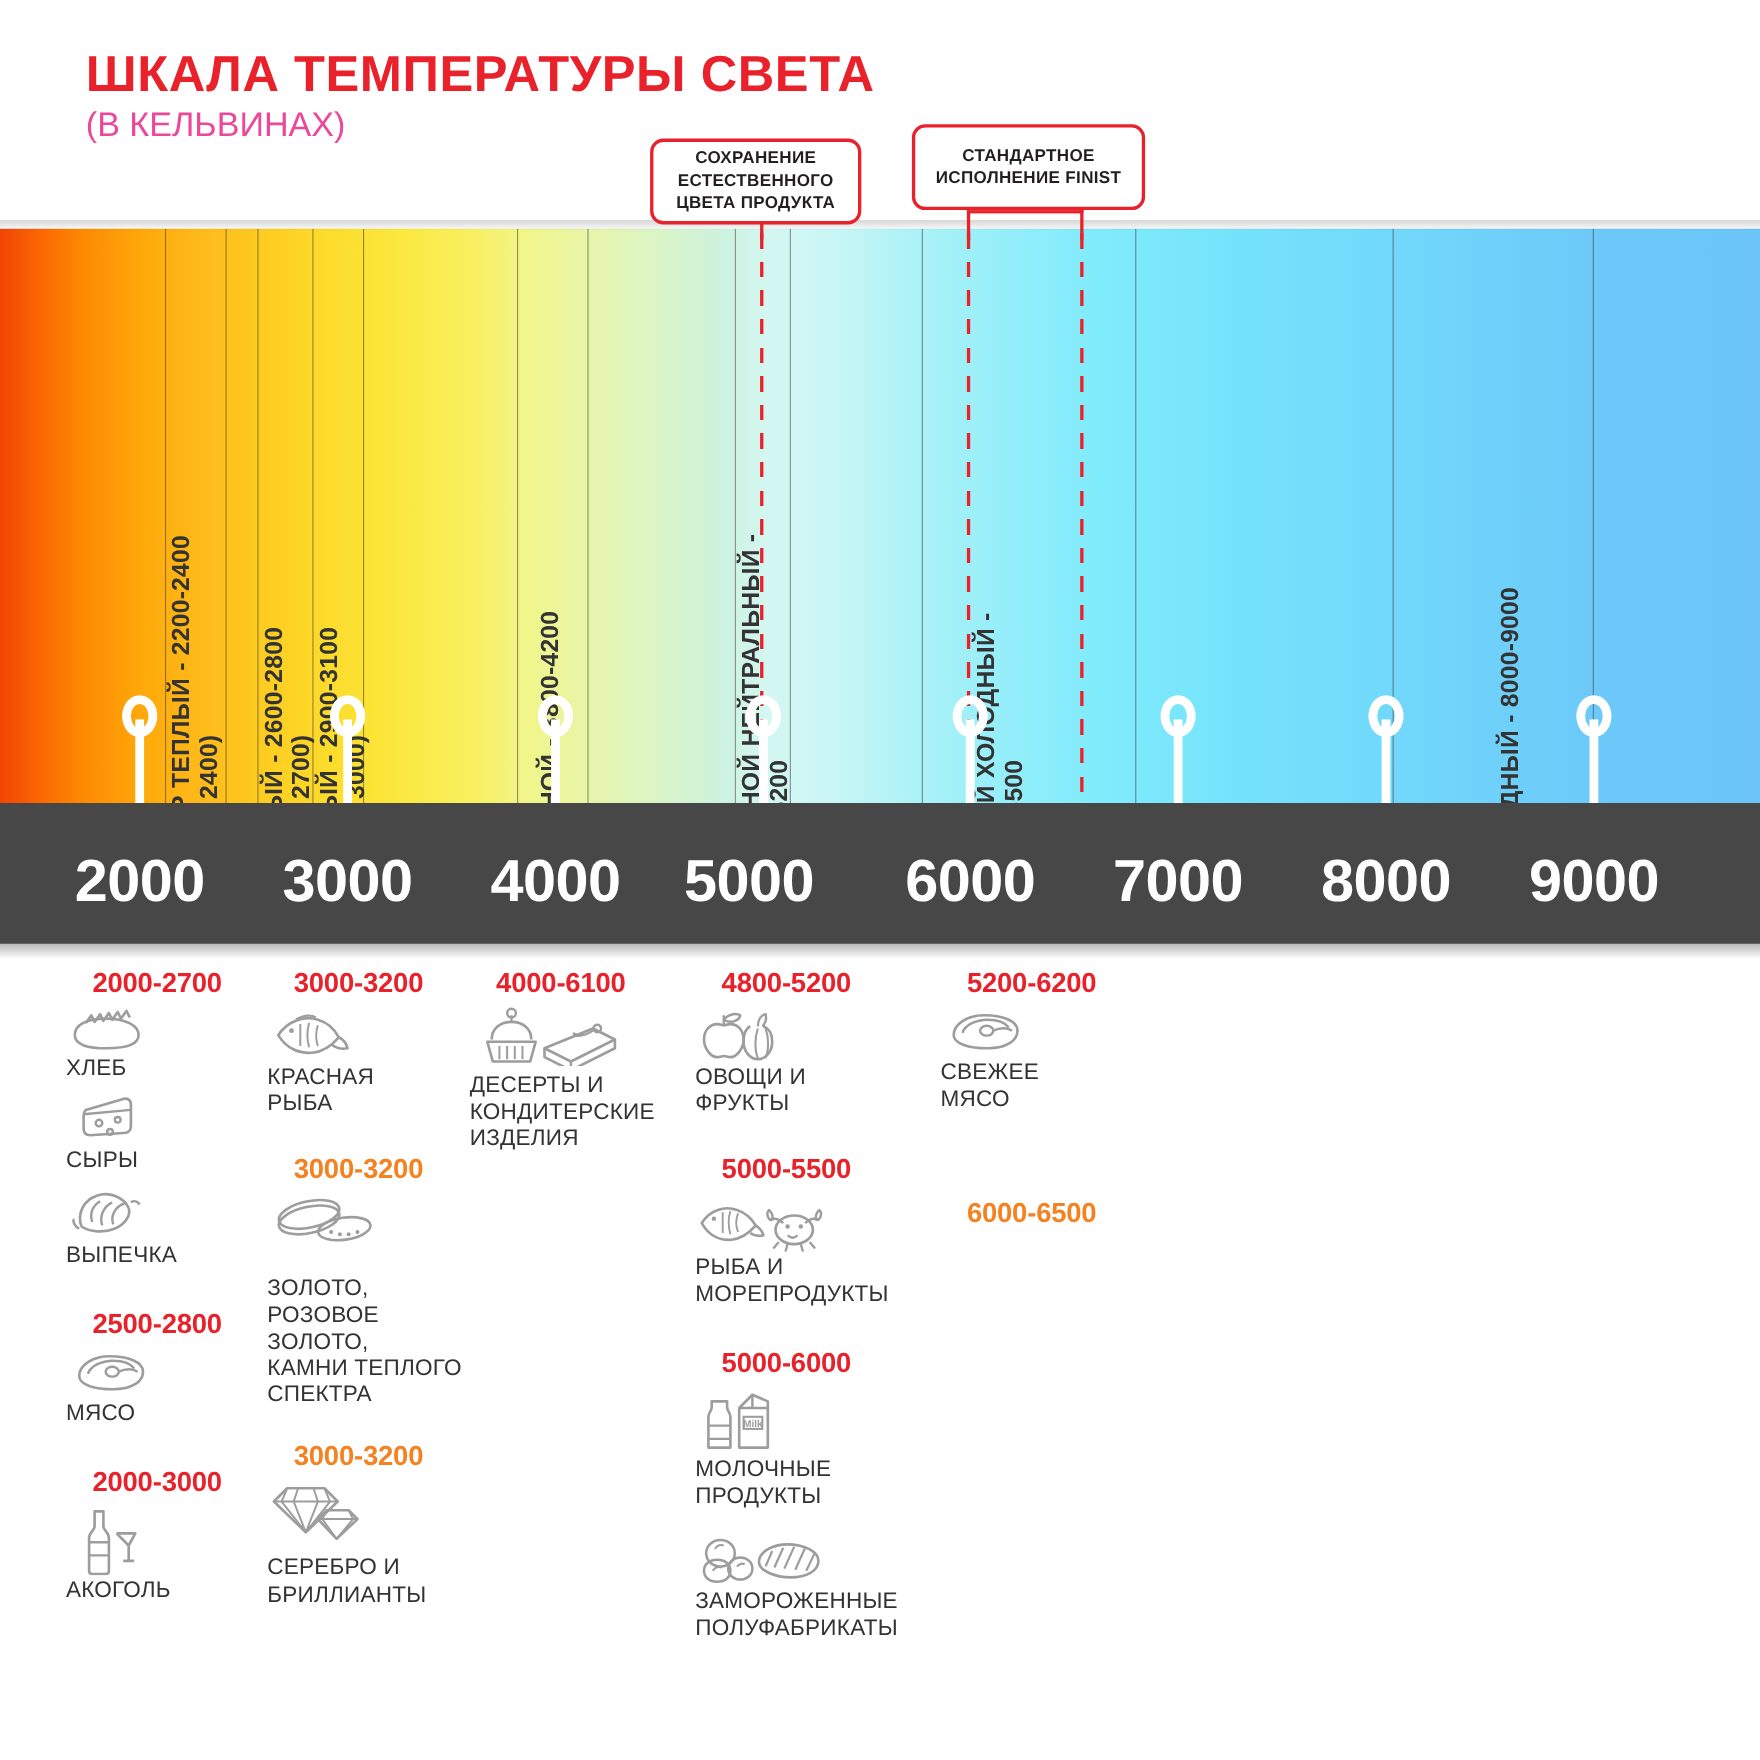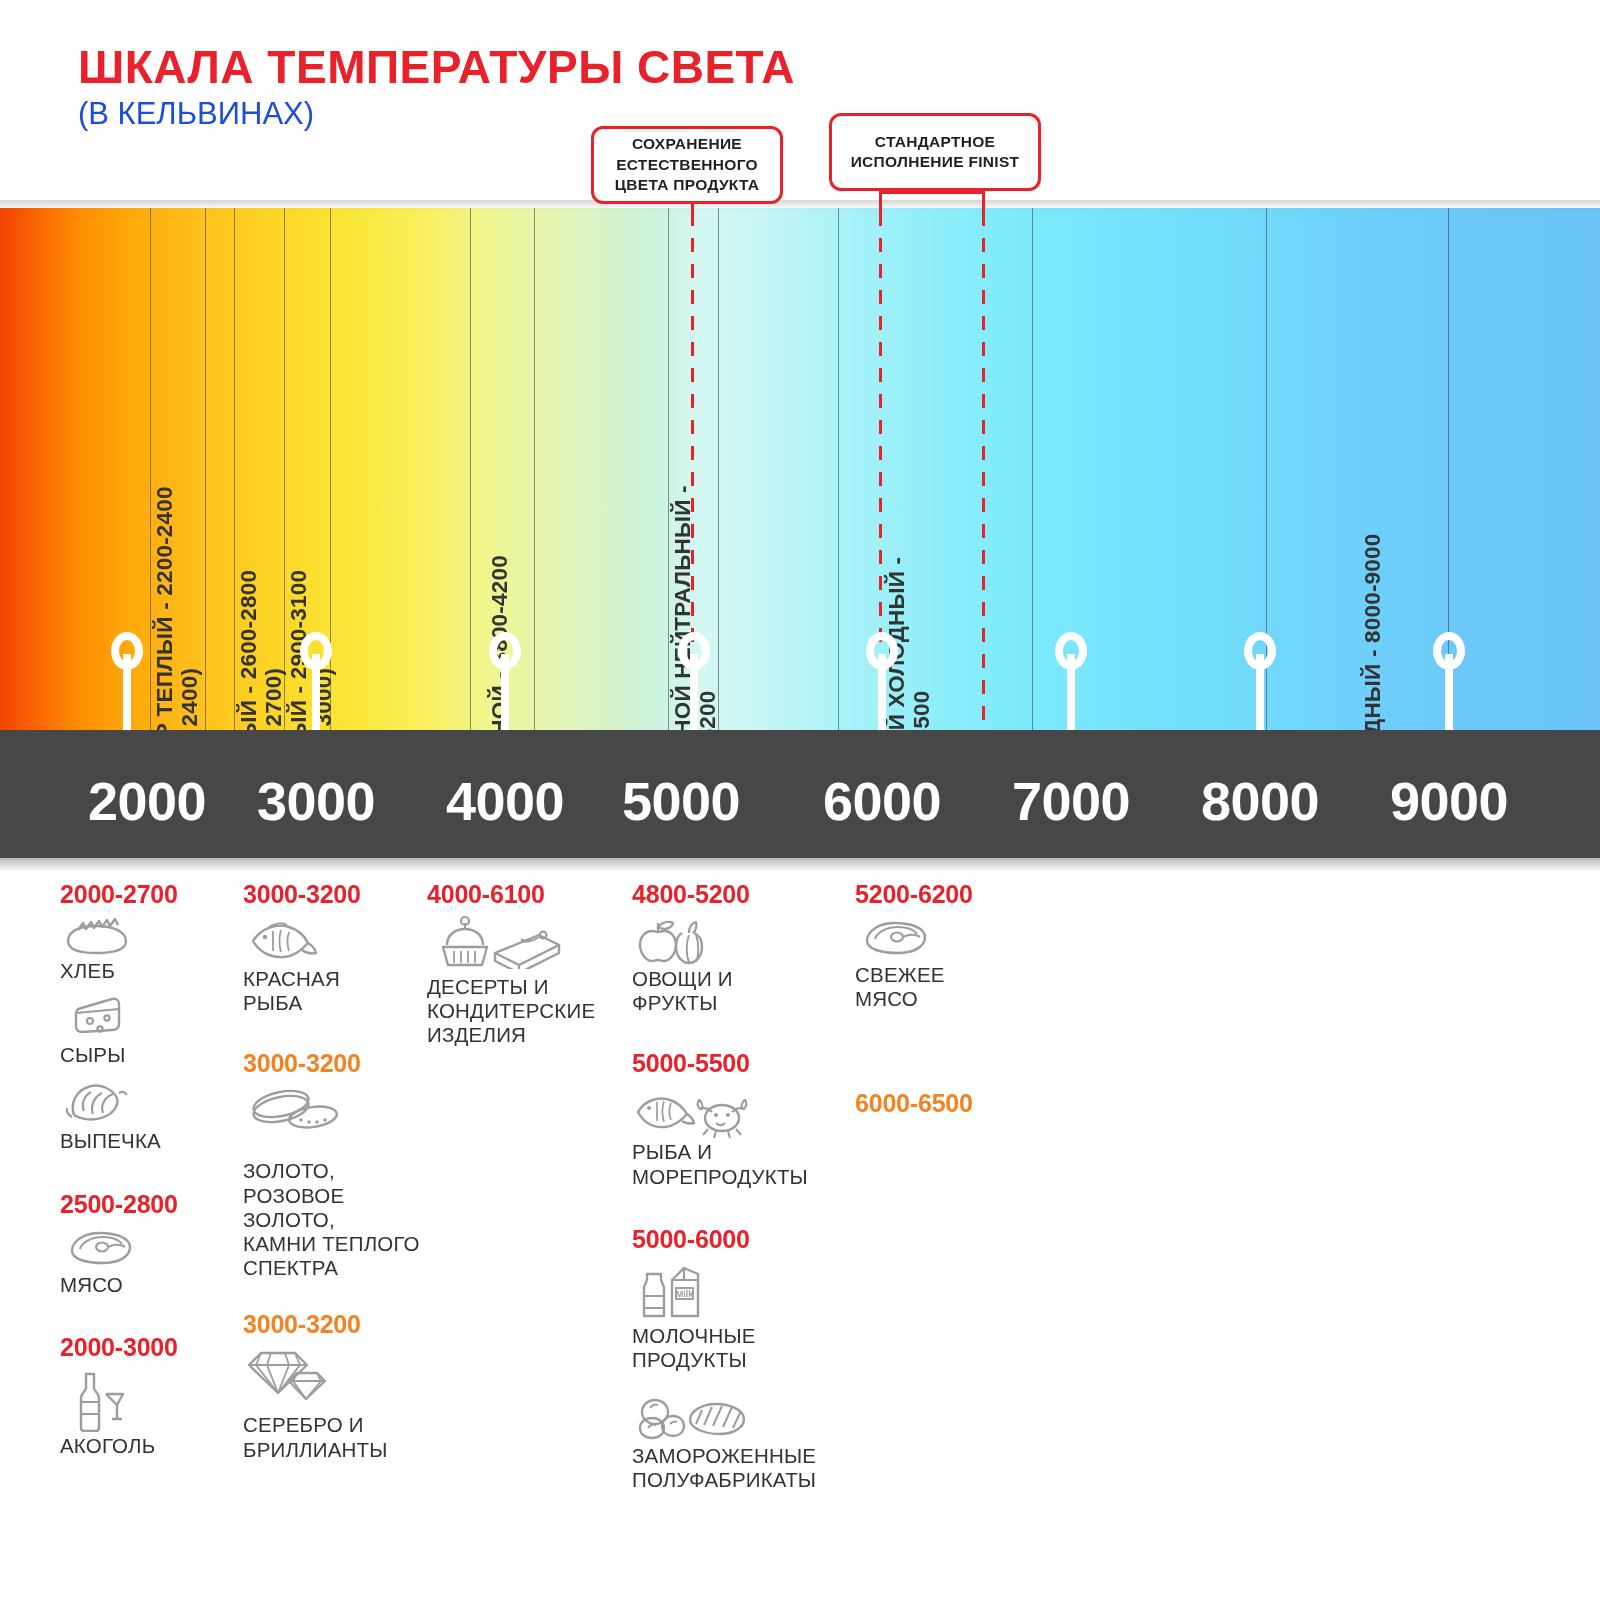--- a/index.html
+++ b/index.html
@@ -13,21 +13,21 @@
 
   
   #header{position:absolute;left:0;top:0;width:1600px;height:200px;}
   #title{
     position:absolute;left:78px;top:40px;
     font-size:46px;font-weight:bold;color:#e8212a;
     letter-spacing:0.5px;white-space:nowrap;
   }
   #subtitle{
     position:absolute;left:78px;top:96px;
-    font-size:31px;color:#1d4ed8;white-space:nowrap;
+    font-size:31px;color:#ec4899;white-space:nowrap;
   }
 
   
   .callout{
     position:absolute;
     border:3px solid #e8212a;border-radius:12px;
     background:#ffffff;
     text-align:center;
     font-size:15.5px;font-weight:bold;color:#231f20;
     line-height:1.32;
@@ -105,21 +105,21 @@
     transform:translateX(-50%);
   }
   #strip-topshadow{position:absolute;left:0;top:200px;width:1600px;height:10px;
     background:linear-gradient(to bottom,rgba(0,0,0,.16),rgba(0,0,0,0));z-index:4;}
 
   
   #legend{position:absolute;left:0;top:880px;width:1600px;height:720px;}
   .col{position:absolute;top:0;}
   .range{
     font-size:25px;font-weight:bold;color:#e8212a;
-    letter-spacing:-0.2px;margin-bottom:6px;white-space:nowrap;
+    letter-spacing:-0.2px;margin-bottom:6px;white-space:nowrap;margin-left:24px;
   }
   .range.orange{color:#f58220;}
   .item{margin-bottom:2px;}
   .item-label{
     font-size:20.5px;color:#333333;line-height:1.18;
     letter-spacing:0.2px;margin-top:2px;
   }
   .ico{display:block;}
   .blk{margin-bottom:18px;}
 </style>
@@ -221,21 +221,21 @@
   <div class="marker" style="left:1433px;top:432px;">
     <div class="ring"></div>
       <div class="stem"></div>
     </div>
 </div>
 
 <div id="strip-topshadow"></div>
 
 <div id="band"></div>
 <div id="band-shadow"></div>
-<div class="tick-label" style="left:127px;margin-left:20px;">2000</div>
+<div class="tick-label" style="left:127px;">2000</div>
 <div class="tick-label" style="left:316px;">3000</div>
 <div class="tick-label" style="left:505px;">4000</div>
 <div class="tick-label" style="left:681px;">5000</div>
 <div class="tick-label" style="left:882px;">6000</div>
 <div class="tick-label" style="left:1071px;">7000</div>
 <div class="tick-label" style="left:1260px;">8000</div>
 <div class="tick-label" style="left:1449px;">9000</div>
 
 <div id="legend">
 

